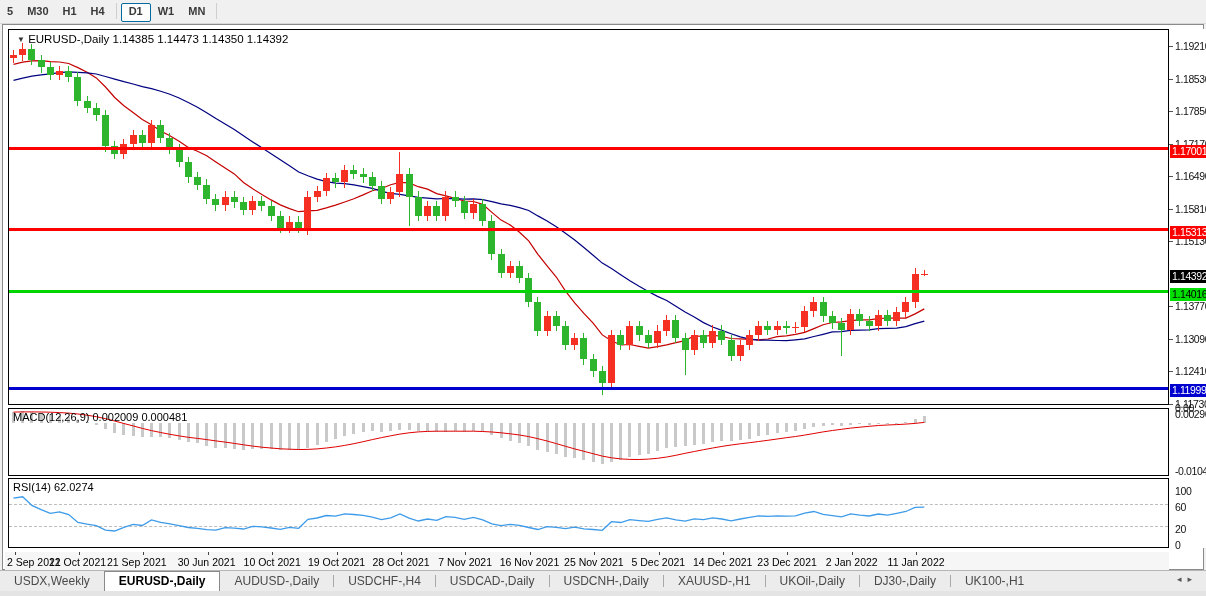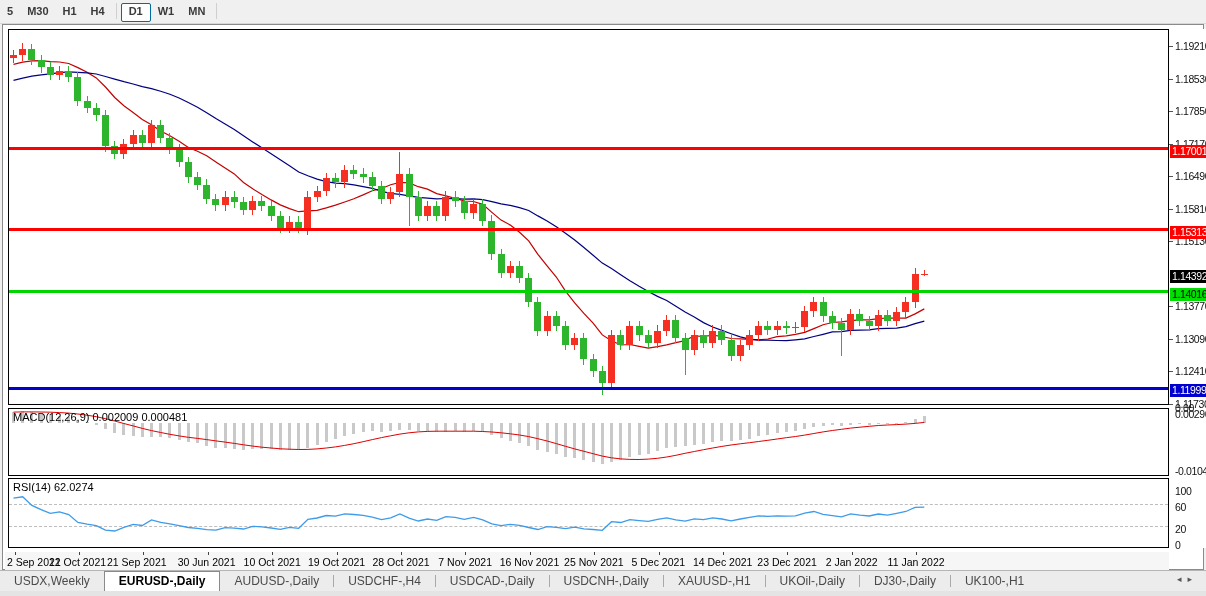--- a/index.html
+++ b/index.html
@@ -45,20 +45,25 @@
   #bottomstrip{left:0;top:591px;width:1206px;height:5px;background:#e4e4e4;}
   svg{position:absolute;left:0;top:0;overflow:visible;}
 </style>
 </head>
 <body>
 
 <div id="toolbar" class="abs"><span class="tfbtn">5</span><span class="tfbtn">M30</span><span class="tfbtn">H1</span><span class="tfbtn">H4</span><span class="tfsep"></span><span class="tfbtn active">D1</span><span class="tfbtn">W1</span><span class="tfbtn">MN</span><span class="tfsep"></span></div>
 
 <div id="chartwin" class="abs">
   <div id="plot-main" class="panel">
+    <div id="chart-title">
+      <span style="font-size:8px;vertical-align:1px;color:#333;">▼</span>
+      <span>EURUSD-,Daily</span>
+      <span>1.14385 1.14473 1.14350 1.14392</span>
+    </div>
     <div id="candles-layer">
         <div class="candle">
           <div class="wick" style="left: 4px; top: 20.179px; height: 12.9222px; background: rgb(245, 48, 34);"></div>
           <div class="bodyc" style="left: 1px; top: 25.4436px; height: 2.393px; background: rgb(245, 48, 34);"></div>
         </div>
         <div class="candle">
           <div class="wick" style="left: 13.2px; top: 13px; height: 17.7082px; background: rgb(245, 48, 34);"></div>
           <div class="bodyc" style="left: 10.2px; top: 19.2218px; height: 6.2218px; background: rgb(245, 48, 34);"></div>
         </div>
         <div class="candle">

